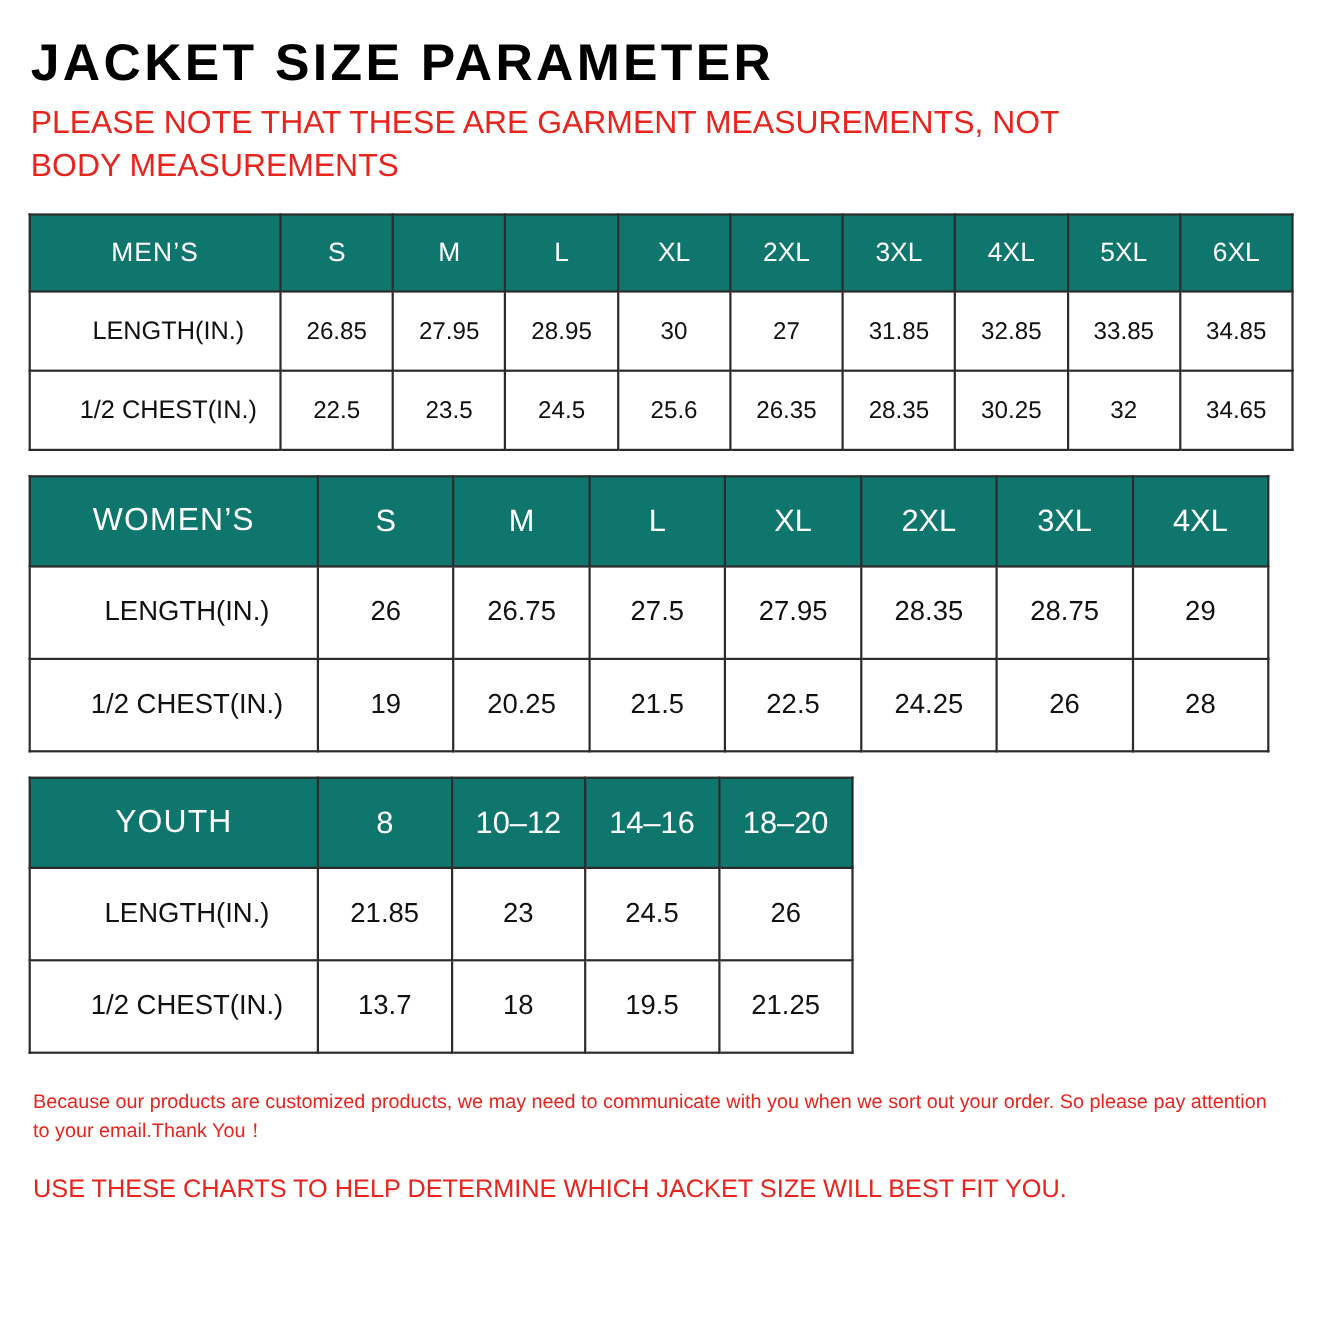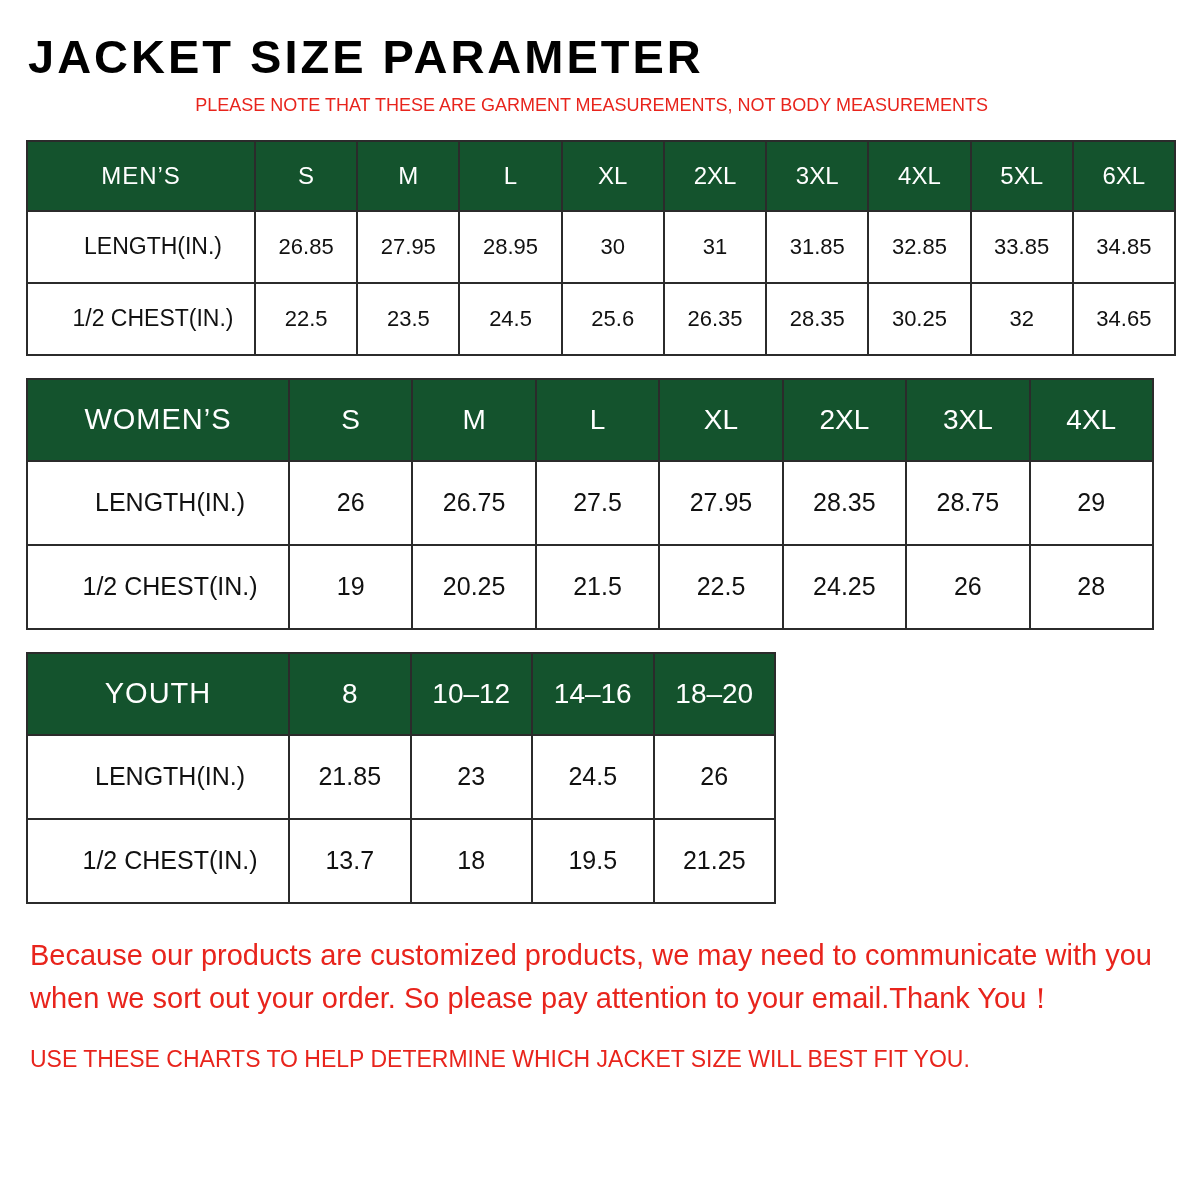--- a/index.html
+++ b/index.html
@@ -24,45 +24,44 @@
   .main-title {
     font-size: 47px;
     font-weight: bold;
     letter-spacing: 3px;
     color: #000000;
     line-height: 1.05;
     margin: 4px 0 12px 2px;
   }
   .note-red {
     color: #e8241c;
-    font-size: 18px;
+    font-size: 29px;
     line-height: 1.35;
     margin: 0 0 6px 2px;
     max-width: 960px;
-    text-align: right;
   }
   table.size-table {
     border-collapse: collapse;
     table-layout: fixed;
     margin-top: 22px;
     border: 2px solid #2b2b2b;
   }
   table.size-table td {
     border: 2px solid #2b2b2b;
     text-align: center;
     vertical-align: middle;
     font-size: 22px;
     color: #111111;
     background: #ffffff;
     height: 56px;
     padding: 2px 4px;
     box-sizing: border-box;
   }
   table.size-table tr.head-row td {
-    background: #14532d;
+    background: #0f766e;
     color: #ffffff;
     font-weight: normal;
   }
   table.size-table tr.head-row td.head-label {
     font-size: 25px;
     letter-spacing: 1px;
   }
   table.size-table td.row-label {
     font-size: 23px;
     text-align: center;
@@ -86,21 +85,21 @@
   
   #table-youth { width: 750px; }
   #table-youth .col-label { width: 262px; }
   #table-youth tr.head-row td { height: 82px; font-size: 28px; }
   #table-youth tr.head-row td.head-label { font-size: 29px; }
   #table-youth td { height: 84px; font-size: 25px; }
   #table-youth td.row-label { font-size: 25px; }
 
   .footer-note {
     color: #e8241c;
-    font-size: 29px;
+    font-size: 18px;
     line-height: 1.5;
     margin: 30px 0 0 4px;
     max-width: 1150px;
   }
   .footer-note2 {
     color: #e8241c;
     font-size: 23px;
     line-height: 1.4;
     margin: 22px 0 0 4px;
     max-width: 1150px;
@@ -131,21 +130,21 @@
           <td>4XL</td>
           <td>5XL</td>
           <td>6XL</td>
         </tr>
         <tr>
           <td class="row-label">LENGTH(IN.)</td>
           <td>26.85</td>
           <td>27.95</td>
           <td>28.95</td>
           <td>30</td>
-          <td>31</td>
+          <td>27</td>
           <td>31.85</td>
           <td>32.85</td>
           <td>33.85</td>
           <td>34.85</td>
         </tr>
         <tr>
           <td class="row-label">1/2 CHEST(IN.)</td>
           <td>22.5</td>
           <td>23.5</td>
           <td>24.5</td>

